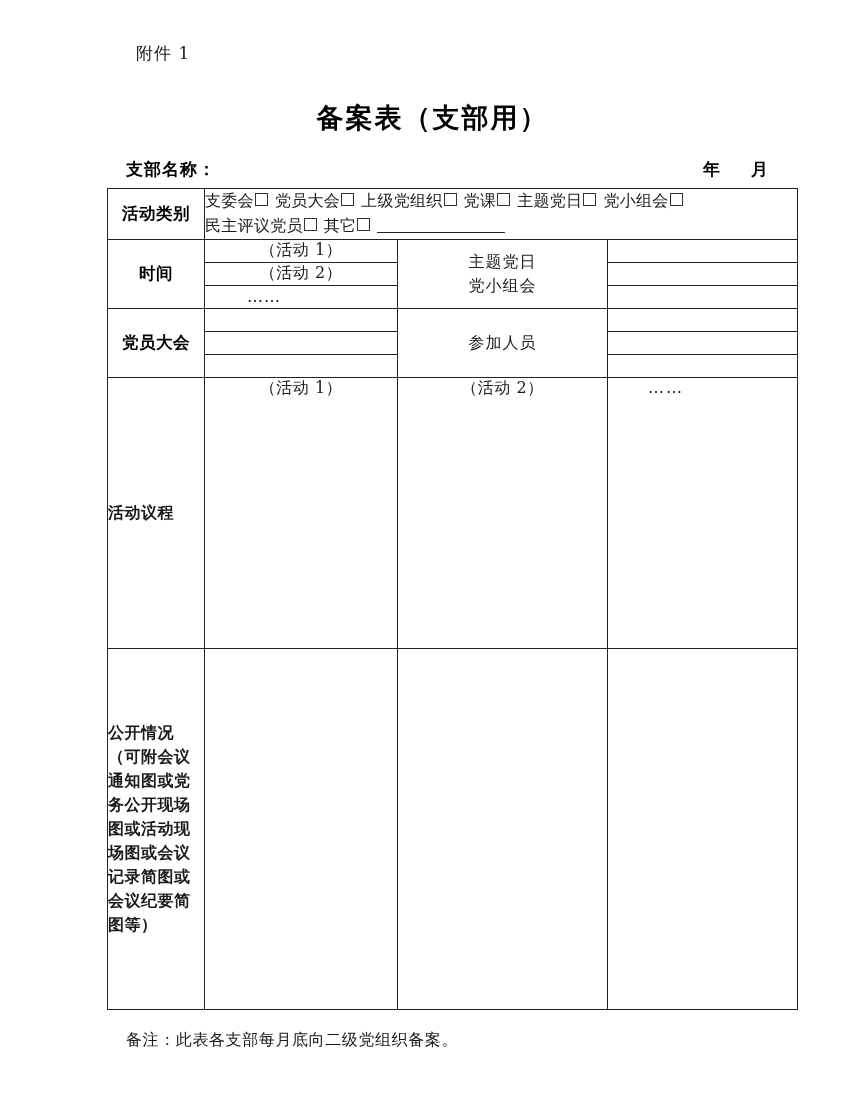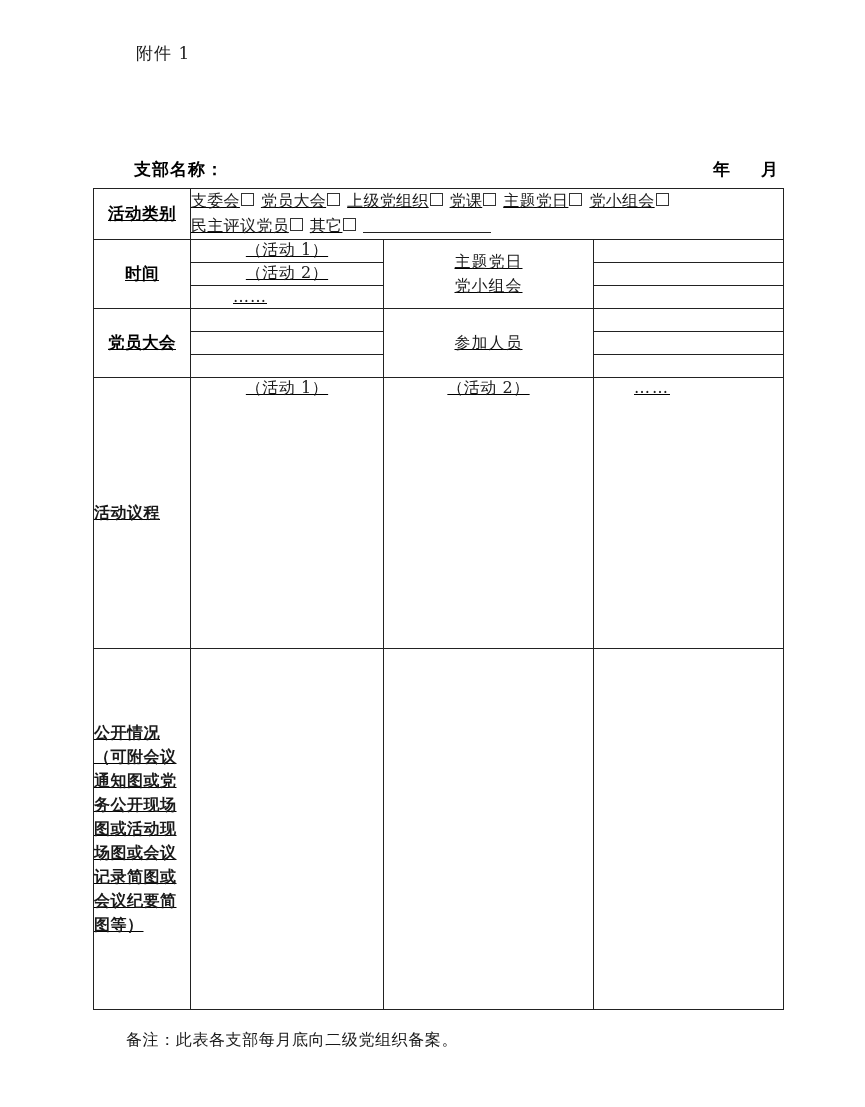--- a/index.html
+++ b/index.html
@@ -57,39 +57,37 @@
     height: 26px;
     font-size: 17px;
     font-weight: bold;
     letter-spacing: 1px;
   }
   .subhead .sh-left {
     position: absolute;
     left: 33px;
     top: 0;
     white-space: nowrap;
-    margin-left: 8px;
   }
   .subhead .sh-right {
     position: absolute;
-    right: 4px;
+    right: 14px;
     top: 0;
     white-space: nowrap;
   }
   .subhead .sh-right .ym-gap { display:inline-block; width: 30px; }
 
   
   .tbl {
     position: absolute;
-    left: 93px;
+    left: 107px;
     top: 188px;
     width: 690px;
     border-collapse: collapse;
     table-layout: fixed;
-    text-decoration: underline;
   }
   .tbl td {
     border: 1px solid #222222;
     padding: 0;
     vertical-align: middle;
     font-size: 16px;
     color: #1a1a1a;
   }
   .tbl td.lbl {
     text-align: center;
@@ -184,20 +182,21 @@
     text-align: center;
   }
 </style>
 </head>
 <body>
 
 <div class="page">
 
   <div class="attachment">附件 1</div>
 
+  <div class="doc-title">备案表（支部用）</div>
 
   <div class="subhead">
     <span class="sh-left">支部名称：</span>
     <span class="sh-right"><span>年</span><span class="ym-gap"></span><span>月</span></span>
   </div>
 
   <table class="tbl">
     <colgroup>
       <col style="width:97px">
       <col style="width:193px">

